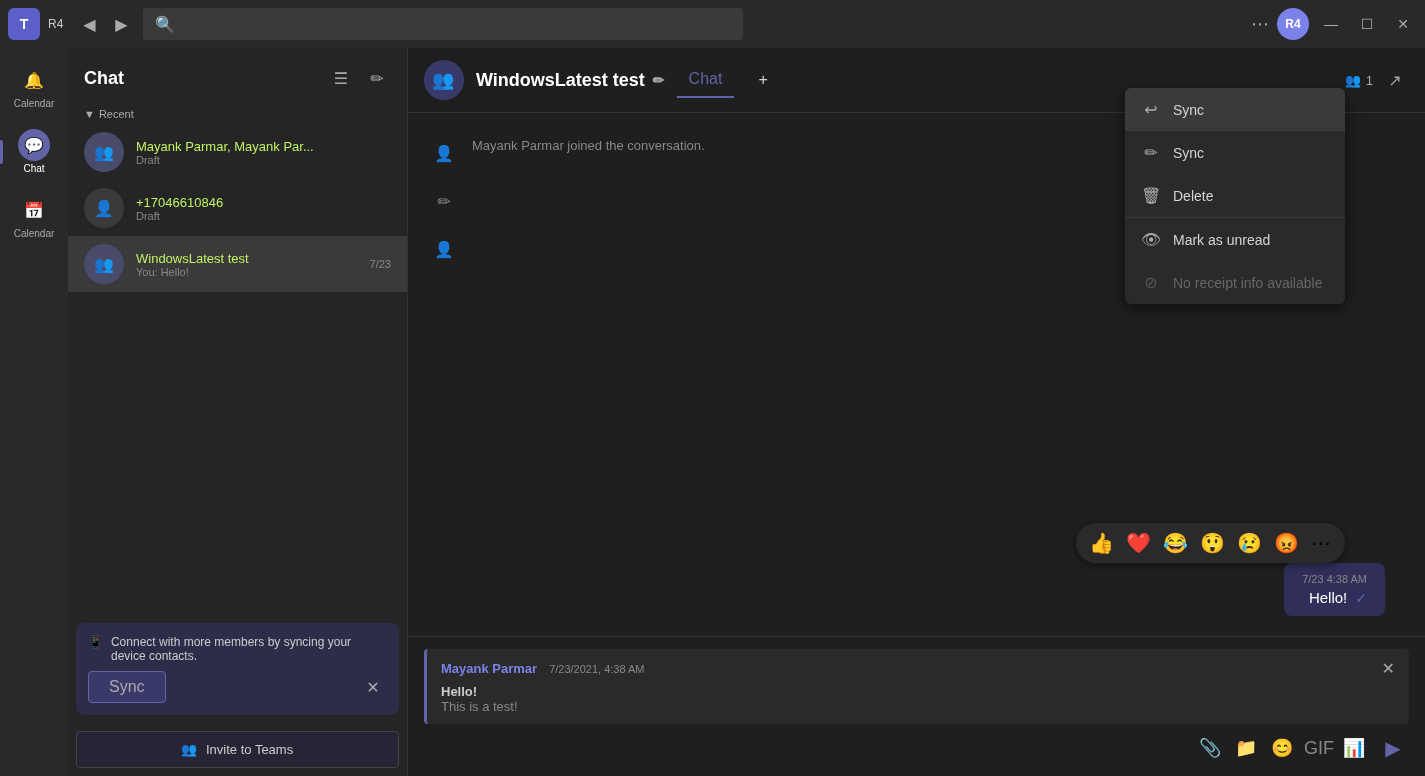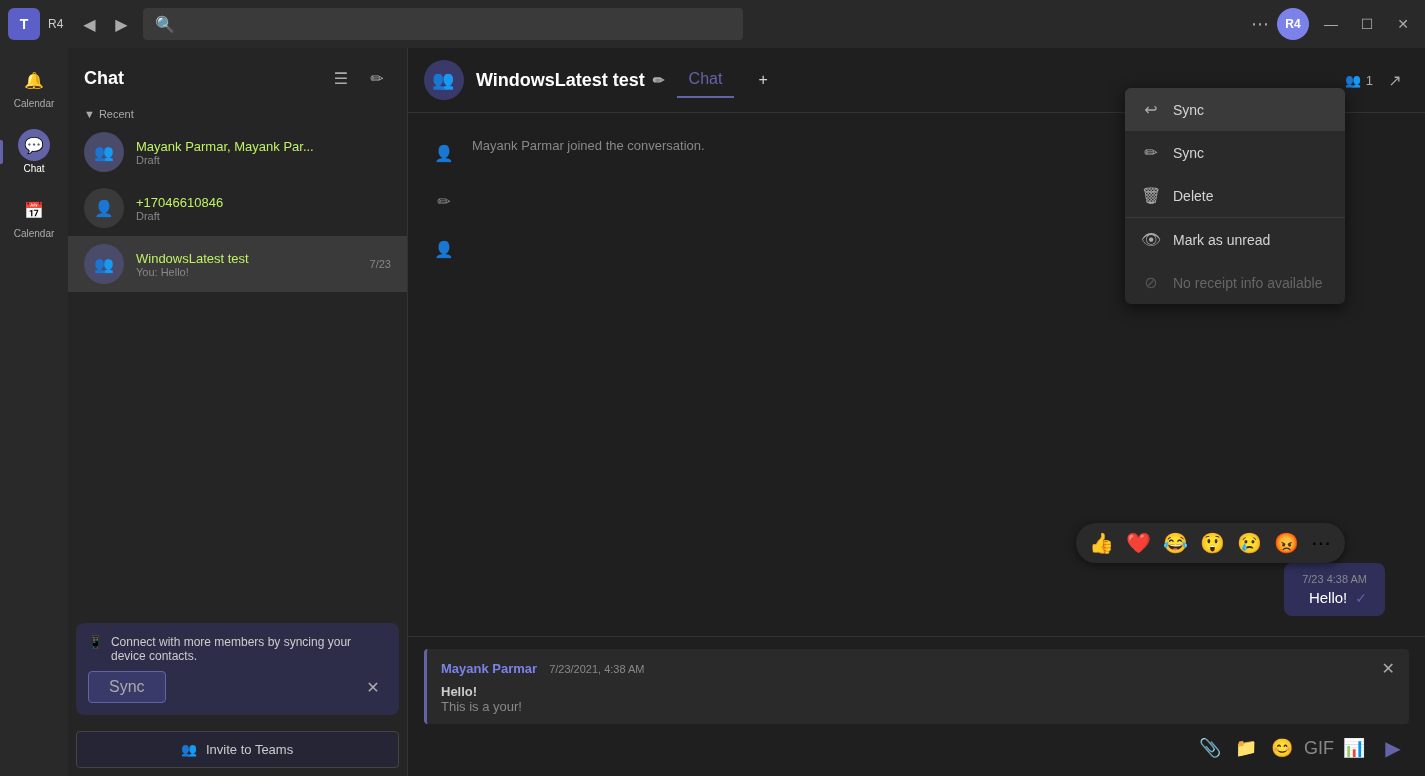--- a/index.html
+++ b/index.html
@@ -490,21 +490,21 @@
     <div class="reply-area">
       <div class="reply-quote">
         <div class="reply-quote-header">
           <div style="display:flex;gap:12px;align-items:center">
             <span class="reply-quote-name">Mayank Parmar</span>
             <span class="reply-quote-time">7/23/2021, 4:38 AM</span>
           </div>
           <button class="reply-quote-close">✕</button>
         </div>
         <div class="reply-quote-text">Hello!</div>
-        <div class="reply-quote-body">This is a your!</div>
+        <div class="reply-quote-body">This is a test!</div>
       </div>
       <div class="compose-bar">
         <input class="compose-input" type="text" style="">
         <div class="compose-actions">
           <button class="compose-icon-btn">📎</button>
           <button class="compose-icon-btn">📁</button>
           <button class="compose-icon-btn">😊</button>
           <button class="compose-icon-btn">GIF</button>
           <button class="compose-icon-btn">📊</button>
         </div>

